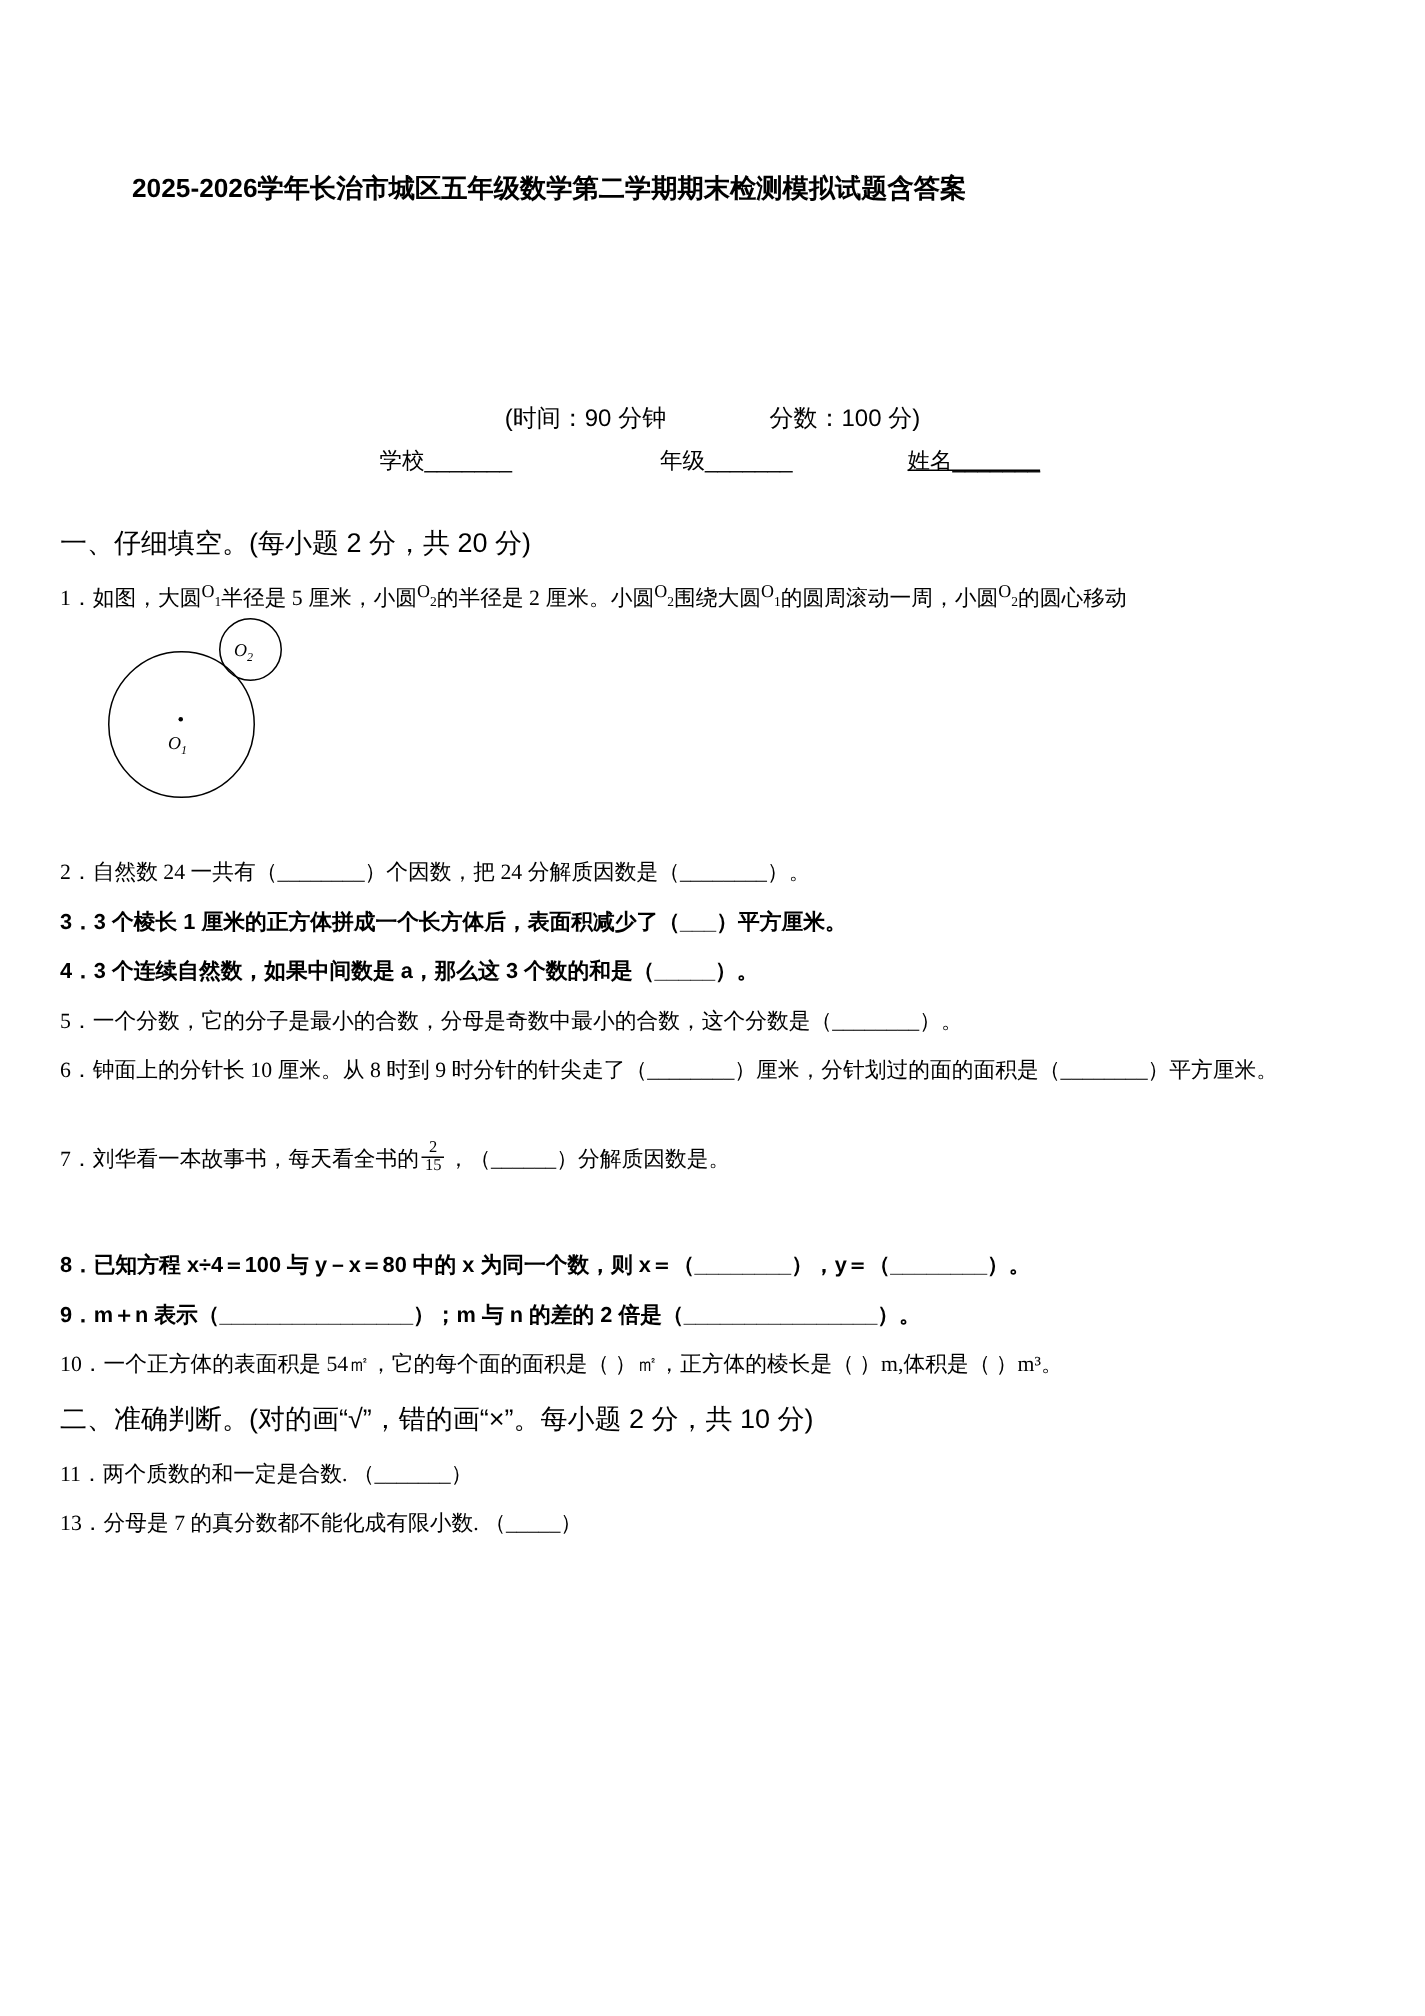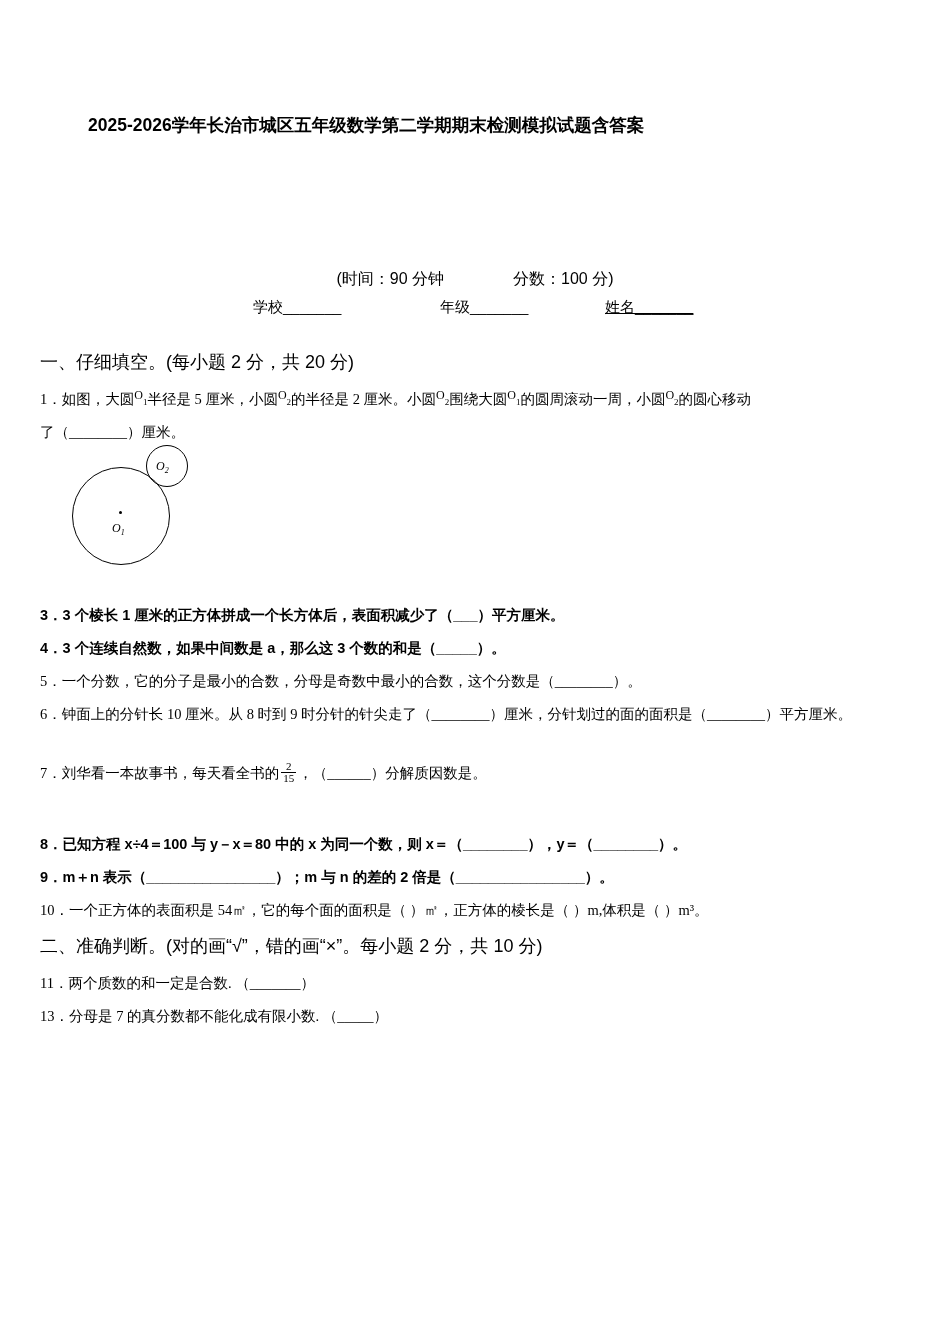--- a/index.html
+++ b/index.html
@@ -180,32 +180,32 @@
     <span class="field f3">姓名_______</span>
   </div>
 
   <div class="content">
 
     <div class="section-head">一、仔细填空。(每小题 2 分，共 20 分)</div>
 
     <div class="q">
       <span>1．如图，大圆</span><span class="circ-label"><span>O</span><span class="sub">1</span></span><span>半径是 5 厘米，小圆</span><span class="circ-label"><span>O</span><span class="sub">2</span></span><span>的半径是 2 厘米。小圆</span><span class="circ-label"><span>O</span><span class="sub">2</span></span><span>围绕大圆</span><span class="circ-label"><span>O</span><span class="sub">1</span></span><span>的圆周滚动一周，小圆</span><span class="circ-label"><span>O</span><span class="sub">2</span></span><span>的圆心移动</span>
     </div>
-    <div class="q">了（________）厘米。</div>
 
     <div class="figure">
       <div class="big-circle"></div>
       <div class="small-circle"></div>
       <div class="dot dot-big"></div>
       <div class="lbl lbl-o1"><span>O</span><span class="s">1</span></div>
       <div class="lbl lbl-o2"><span>O</span><span class="s">2</span></div>
     </div>
 
     <div class="spacer-sm"></div>
 
+    <div class="q">2．自然数 24 一共有（________）个因数，把 24 分解质因数是（________）。</div>
     <div class="q bold">3．3 个棱长 1 厘米的正方体拼成一个长方体后，表面积减少了（___）平方厘米。</div>
     <div class="q bold">4．3 个连续自然数，如果中间数是 a，那么这 3 个数的和是（_____）。</div>
     <div class="q">5．一个分数，它的分子是最小的合数，分母是奇数中最小的合数，这个分数是（________）。</div>
     <div class="q">6．钟面上的分针长 10 厘米。从 8 时到 9 时分针的针尖走了（________）厘米，分针划过的面的面积是（________）平方厘米。</div>
 
     <div class="spacer-md"></div>
 
     <div class="q">
       <span>7．刘华看一本故事书，每天看全书的</span><span class="frac"><span class="top">2</span><span class="bot">15</span></span><span>，（______）分解质因数是。</span>
     </div>

